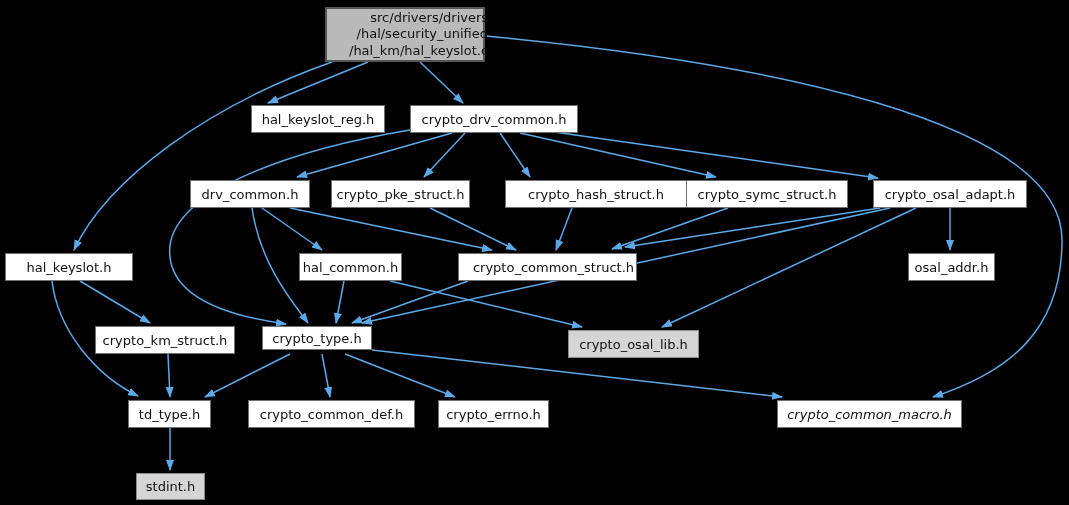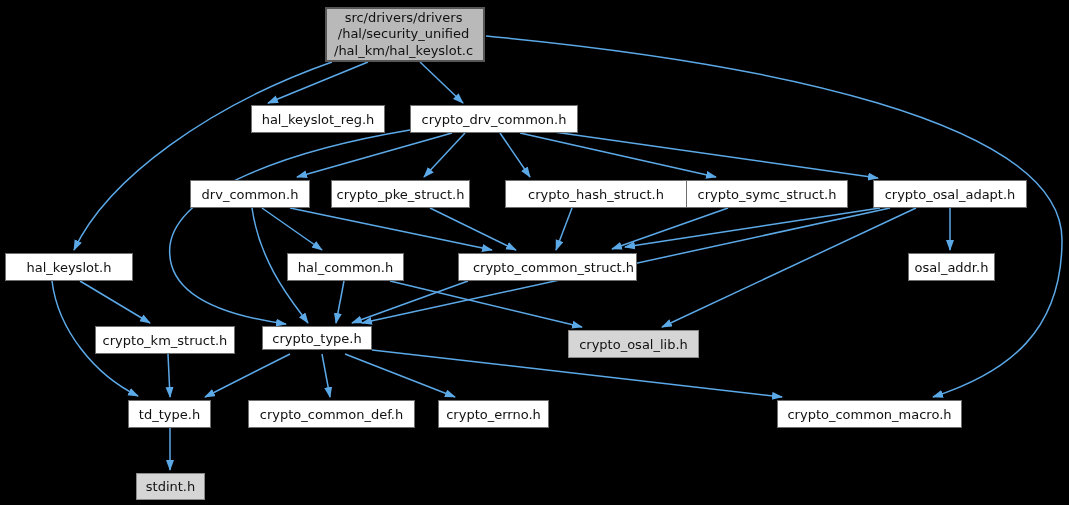--- a/index.html
+++ b/index.html
@@ -15,22 +15,22 @@
     position:absolute;z-index:2;
     background:#ffffff;border:1px solid #6f6f6f;
     color:#111;font-size:13px;
     display:flex;align-items:center;justify-content:center;
     box-sizing:border-box;
     text-align:center;
     cursor:pointer;
   }
   .node.root{
     background:#b9b9b9;border:2px solid #565656;
-    text-align:center;justify-content:flex-start;
-    padding-left:7px;
+    text-align:right;justify-content:flex-start;
+    padding-left:22px;
     white-space:pre-line;line-height:1.28;
     cursor:default;
   }
   .node.external{background:#d5d5d5;border:1px solid #8a8a8a;}
   .node span{white-space:pre-line;pointer-events:none;}
 </style>
 </head>
 <body style="background: rgb(0, 0, 0);">
 
 <div id="canvas">
@@ -92,21 +92,21 @@
     </div>
     <div class="node" style="left: 686px; top: 180px; width: 162px; height: 28px;">
       <span>crypto_symc_struct.h</span>
     </div>
     <div class="node" style="left: 873px; top: 180px; width: 154px; height: 28px;">
       <span>crypto_osal_adapt.h</span>
     </div>
     <div class="node" style="left: 5px; top: 253px; width: 128px; height: 28px;">
       <span>hal_keyslot.h</span>
     </div>
-    <div class="node" style="left: 287px; top: 253px; width: 117px; height: 28px;">
+    <div class="node" style="left: 299px; top: 253px; width: 103px; height: 28px;">
       <span>hal_common.h</span>
     </div>
     <div class="node" style="left: 458px; top: 253px; width: 179px; height: 28px; padding-left: 12px;">
       <span>crypto_common_struct.h</span>
     </div>
     <div class="node" style="left: 908px; top: 253px; width: 87px; height: 28px;">
       <span>osal_addr.h</span>
     </div>
     <div class="node" style="left: 95px; top: 326px; width: 140px; height: 28px;">
       <span>crypto_km_struct.h</span>
@@ -119,19 +119,19 @@
     </div>
     <div class="node" style="left: 128px; top: 400px; width: 83px; height: 28px;">
       <span>td_type.h</span>
     </div>
     <div class="node" style="left: 248px; top: 400px; width: 167px; height: 28px;">
       <span>crypto_common_def.h</span>
     </div>
     <div class="node" style="left: 438px; top: 400px; width: 111px; height: 28px;">
       <span>crypto_errno.h</span>
     </div>
-    <div class="node" style="left: 777px; top: 400px; width: 185px; height: 28px;">
+    <div class="node" style="left: 777px; top: 400px; width: 185px; height: 28px; font-style: italic;">
       <span>crypto_common_macro.h</span>
     </div>
     <div class="node external" style="left: 136px; top: 473px; width: 69px; height: 27px;">
       <span>stdint.h</span>
     </div>
   </div>
 
 </body></html>

